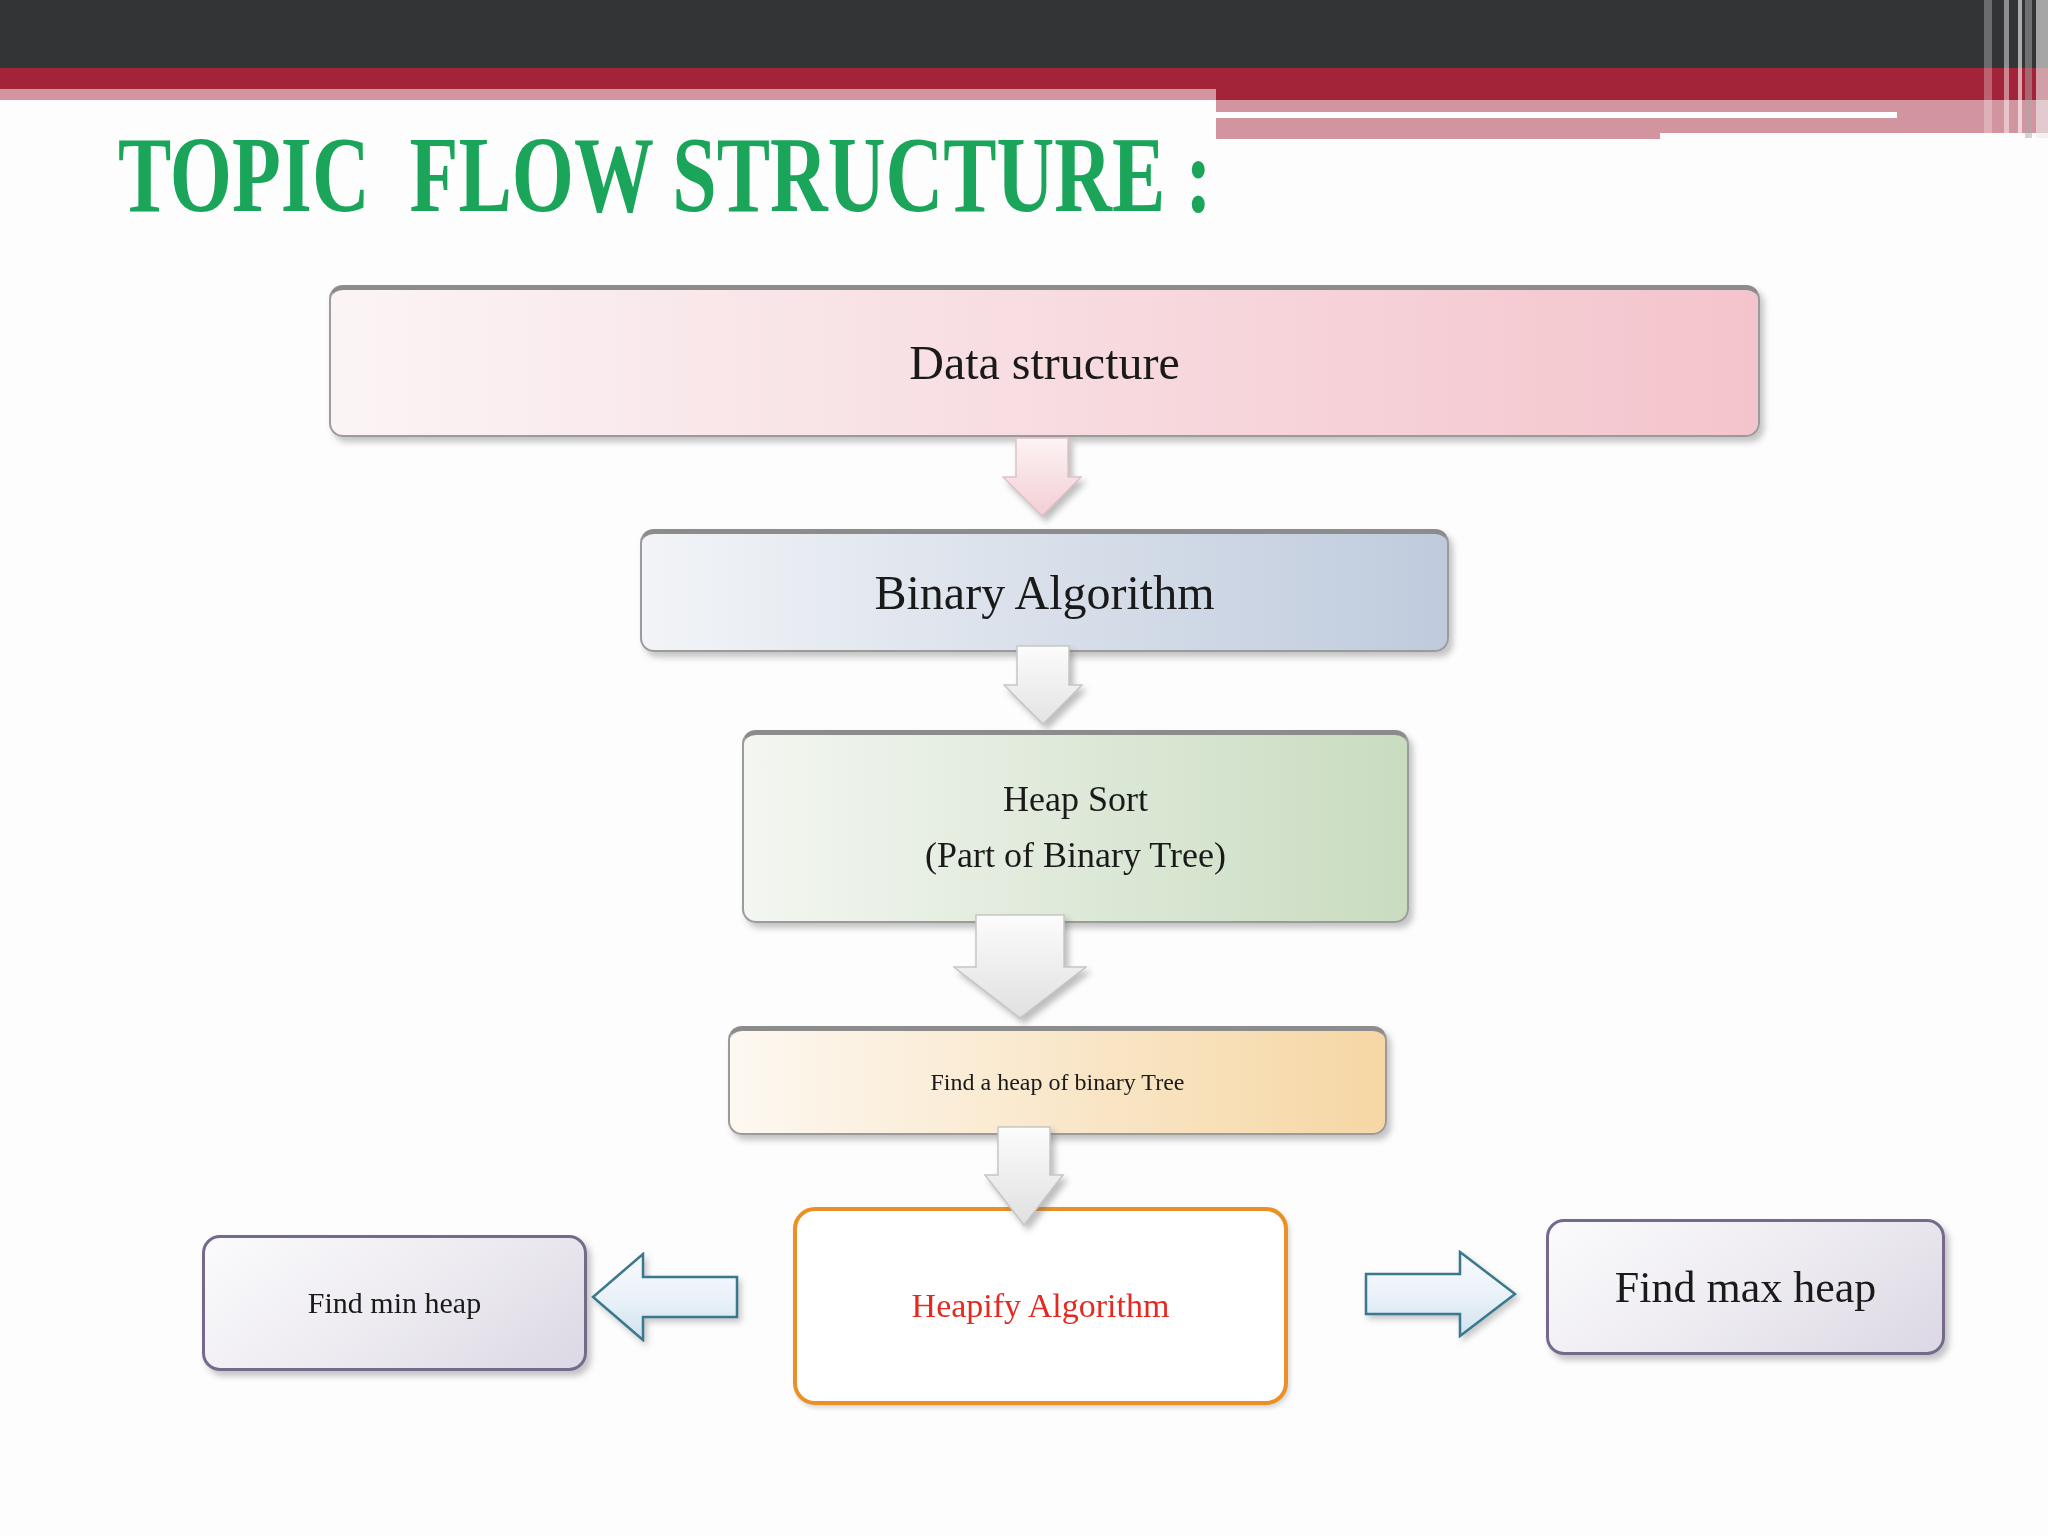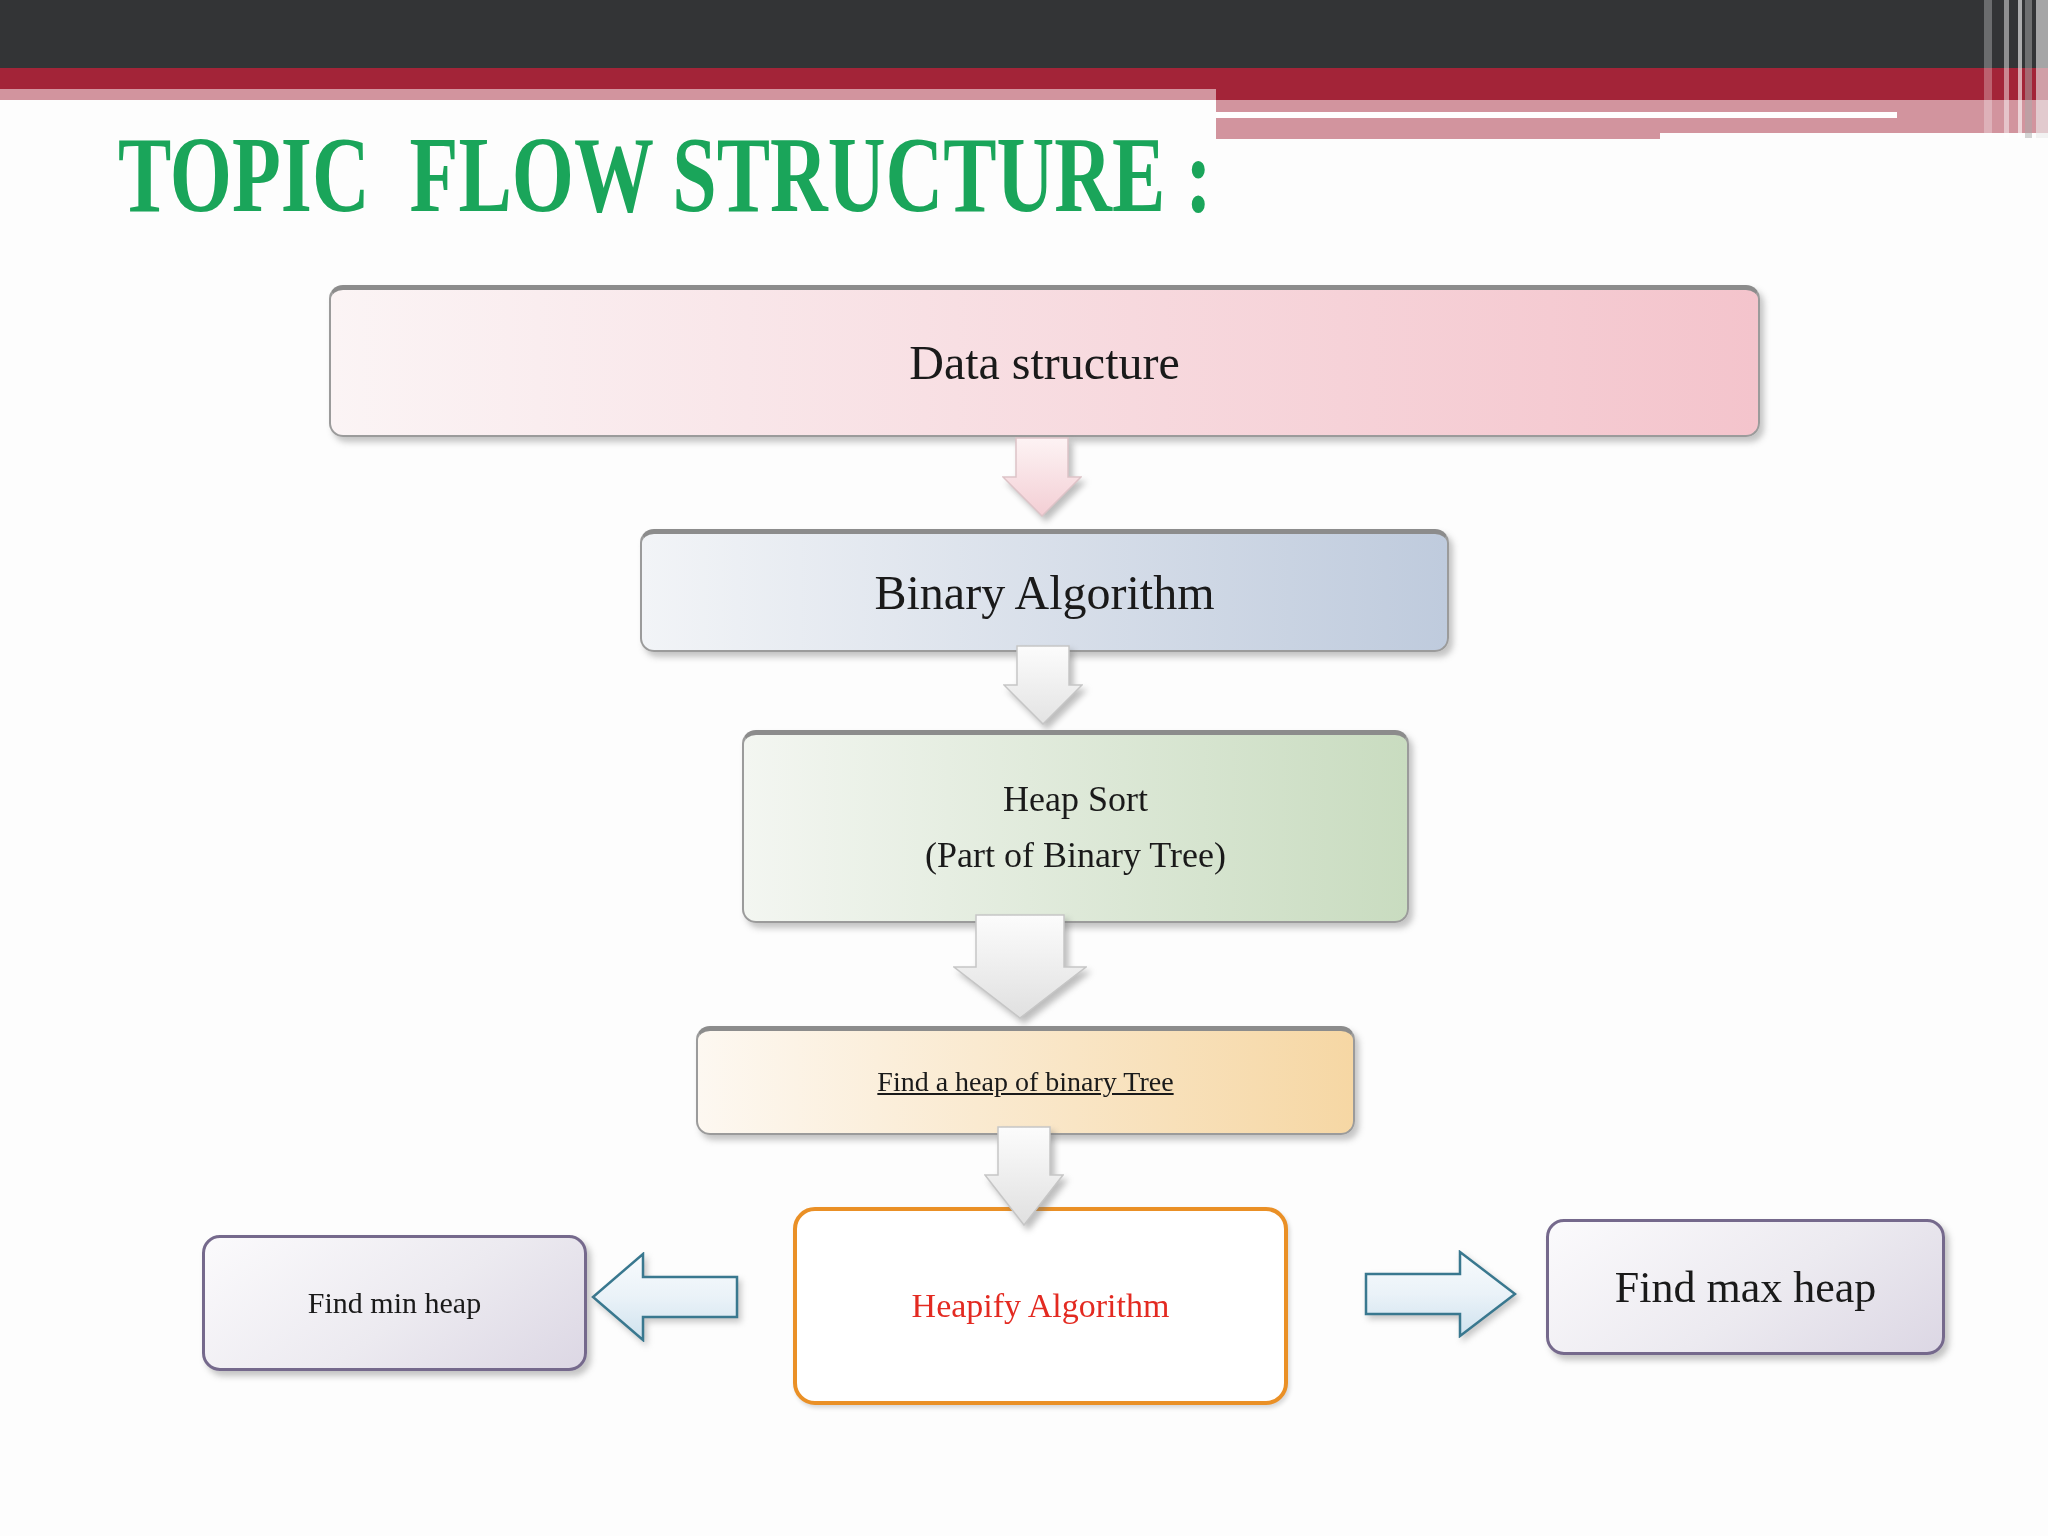--- a/index.html
+++ b/index.html
@@ -35,22 +35,22 @@
     border:2px solid #9b9b9b;border-top:5px solid #8c8c8c;border-radius:14px;
     box-shadow:4px 5px 6px rgba(125,125,125,0.45);
   }
   .box1{left:329px;top:285px;width:1427px;height:145px;font-size:48px;
     background:linear-gradient(90deg,#fbf4f5 0%,#f6ddе1 45%,#f4c4cc 100%);
     background:linear-gradient(90deg,#fbf4f5 0%,#f4c4cc 100%);}
   .box2{left:640px;top:529px;width:805px;height:116px;font-size:48px;
     background:linear-gradient(90deg,#f2f4f7 0%,#bfcbdd 100%);}
   .box3{left:715px;top:730px;width:663px;height:186px;font-size:36px;line-height:1.55;
     background:linear-gradient(90deg,#f3f6f1 0%,#c9dcc0 100%);margin-left:27px;}
-  .box4{left:696px;top:1026px;width:655px;height:102px;font-size:28px;
-    background:linear-gradient(90deg,#fdf8f1 0%,#f6d7a4 100%);text-decoration:underline;}
+  .box4{left:728px;top:1026px;width:655px;height:102px;font-size:24px;
+    background:linear-gradient(90deg,#fdf8f1 0%,#f6d7a4 100%);}
   .box5{left:793px;top:1207px;width:487px;height:190px;font-size:34px;color:#e32a21;
     background:#ffffff;border:4px solid #ea9026;border-radius:22px;
     box-shadow:2px 3px 4px rgba(0,0,0,0.15);}
   .boxmin{left:202px;top:1235px;width:379px;height:130px;font-size:30px;
     background:linear-gradient(145deg,#fbfafc 0%,#eceaf0 55%,#dcd7e4 100%);
     border:3px solid #75698c;border-radius:18px;}
   .boxmax{left:1546px;top:1219px;width:393px;height:130px;font-size:44px;
     background:linear-gradient(145deg,#fbfafc 0%,#eceaf0 55%,#dcd7e4 100%);
     border:3px solid #75698c;border-radius:18px;font-family:Liberation Serif, serif;}
   

